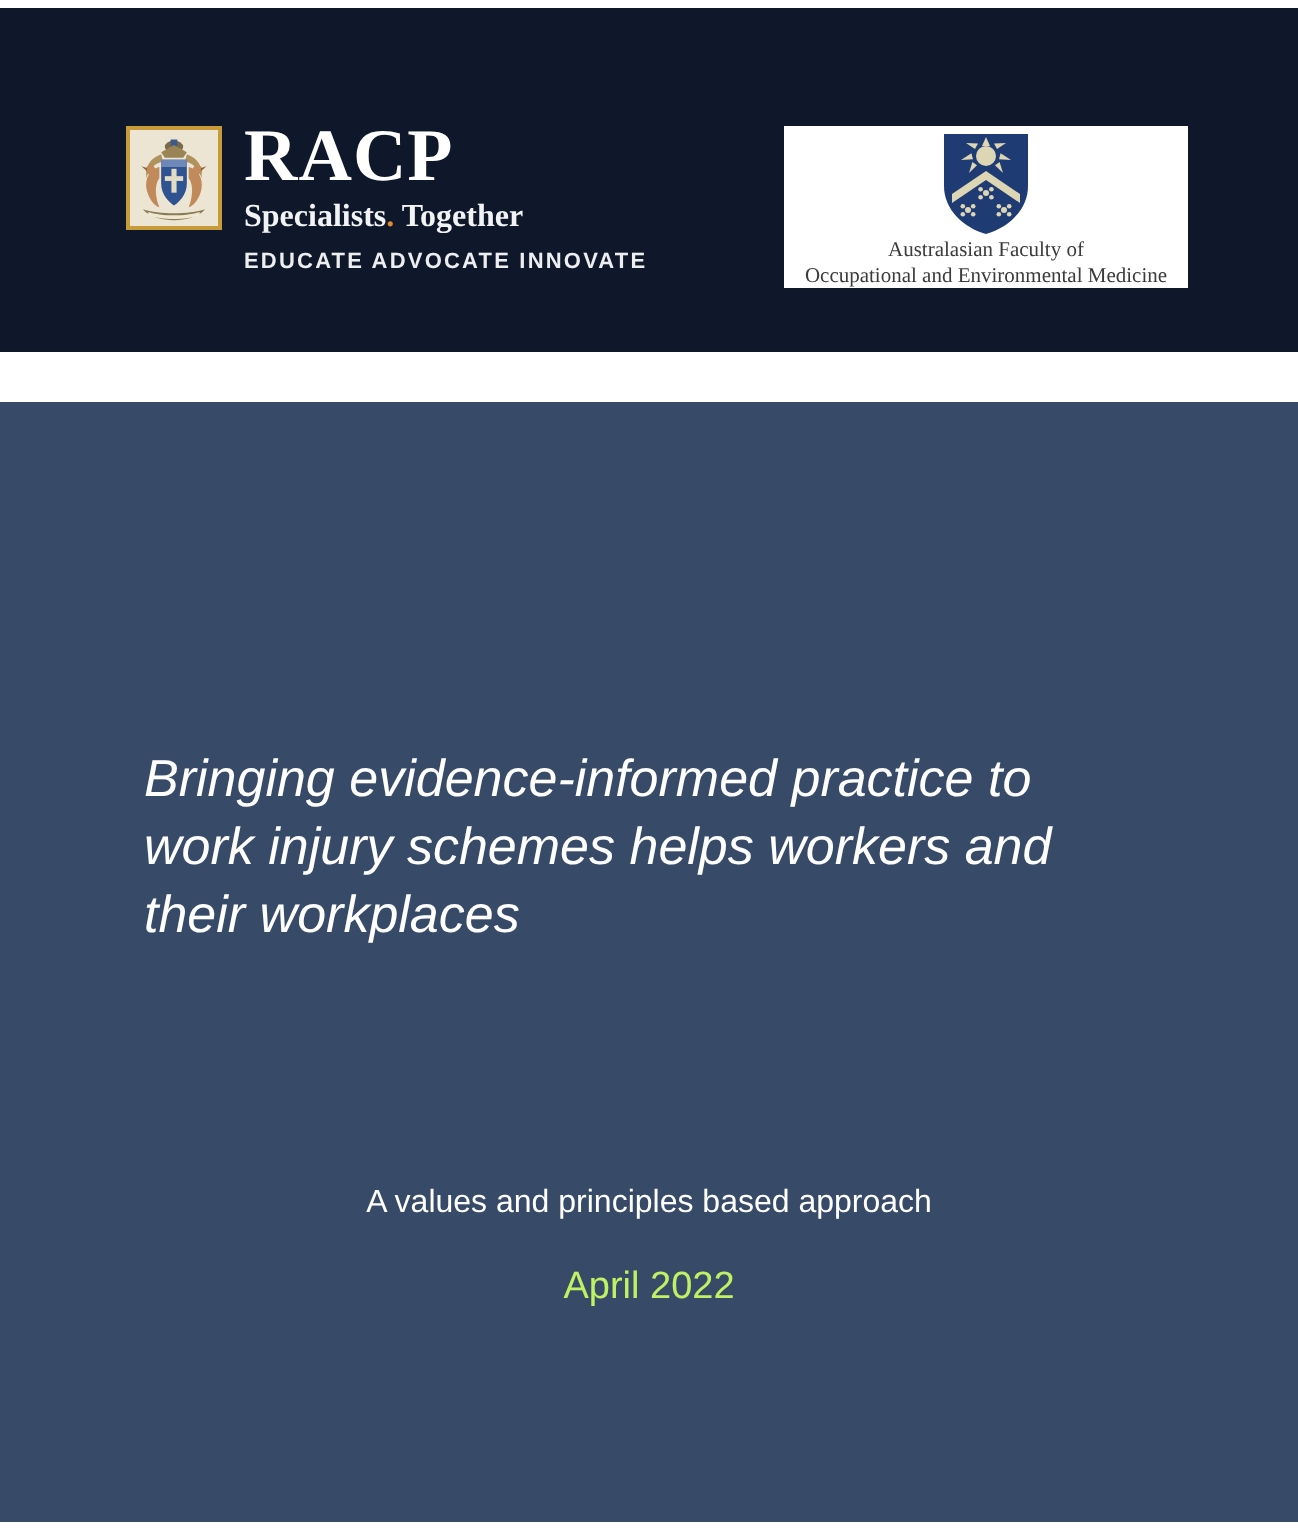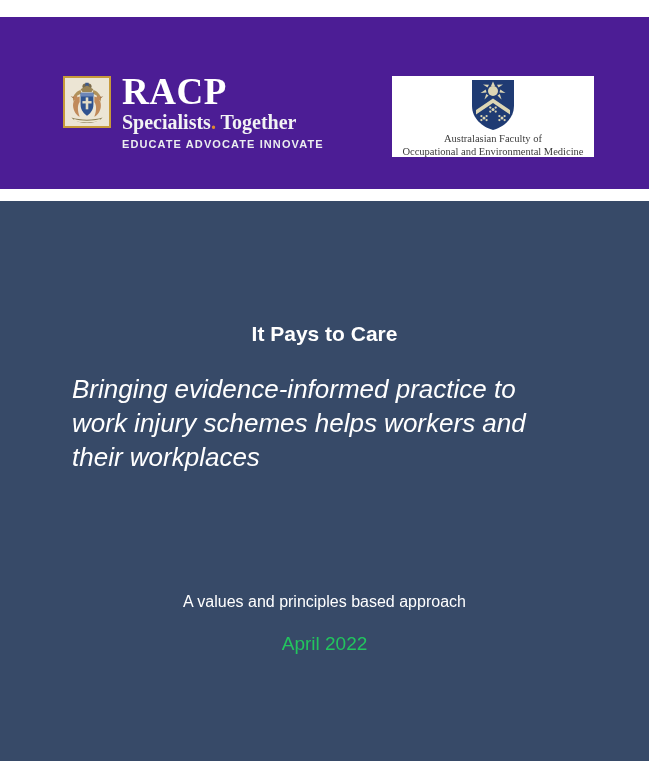--- a/index.html
+++ b/index.html
@@ -15,24 +15,24 @@
     width: 649px;
     height: 768px;
     overflow: hidden;
     background: #ffffff;
   }
 
   
   .header-band {
     position: absolute;
     left: 0;
-    top: 17px;
+    top: 4px;
     width: 649px;
     height: 172px;
-    background: #4c1d95;
+    background: #0f172a;
   }
 
   
   .racp-logo {
     position: absolute;
     left: 63px;
     top: 57px;
     display: flex;
     align-items: flex-start;
   }
@@ -58,21 +58,21 @@
     font-family: "Liberation Serif", serif;
     font-weight: bold;
     font-size: 37px;
     line-height: 36px;
     color: #ffffff;
     letter-spacing: 0.5px;
   }
   .racp-tagline {
     font-family: "Liberation Serif", serif;
     font-weight: bold;
-    font-size: 20px;
+    font-size: 16px;
     line-height: 22px;
     color: #f2f3f4;
     margin-top: 1px;
     white-space: nowrap;
   }
   .racp-dot {
     color: #e08a2e;
     font-weight: bold;
   }
   .racp-sub {
@@ -166,21 +166,21 @@
   }
   .footer-date {
     position: absolute;
     left: 0;
     right: 0;
     top: 431px;
     text-align: center;
     font-family: "Liberation Sans", sans-serif;
     font-size: 19px;
     line-height: 24px;
-    color: #22c55e;
+    color: #bef264;
   }
 </style>
 </head>
 <body>
 
 <div id="page">
 
   <div class="header-band">
 
     <div class="racp-logo">
@@ -259,19 +259,18 @@
         </svg>
       </div>
       <div class="afoem-caption">
         <div>Australasian Faculty of</div>
         <div>Occupational and Environmental Medicine</div>
       </div>
     </div>
   </div>
 
   <div class="body-panel">
-    <div class="title-main">It Pays to Care</div>
     <div class="title-sub">Bringing evidence-informed practice to work injury schemes helps workers and their workplaces</div>
     <div class="footer-approach">A values and principles based approach</div>
     <div class="footer-date">April 2022</div>
   </div>
 
 </div>
 
 </body></html>

